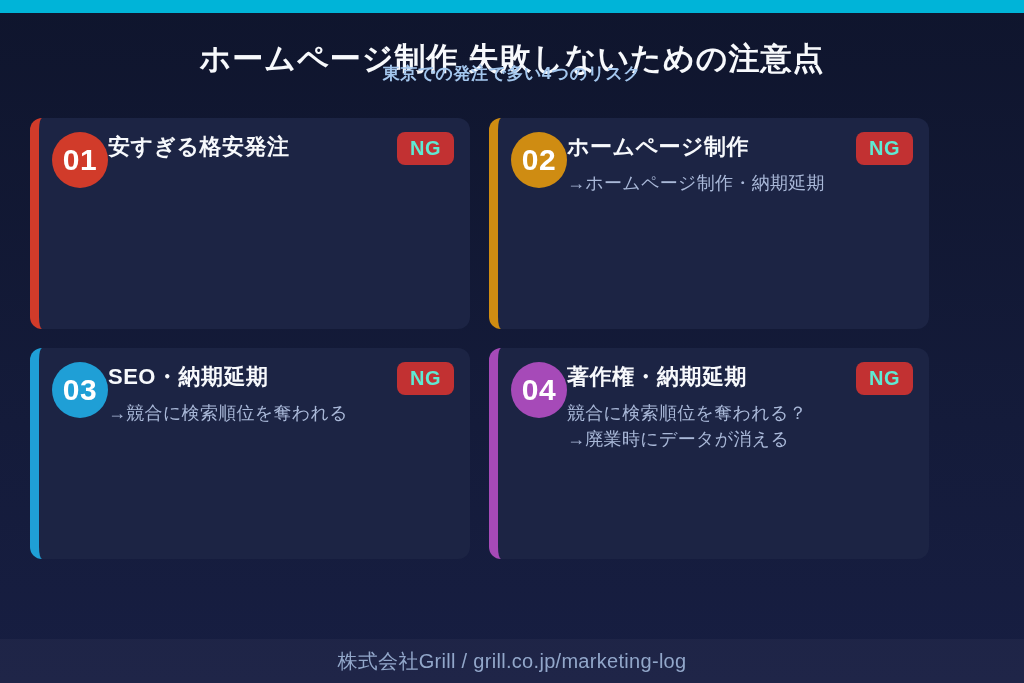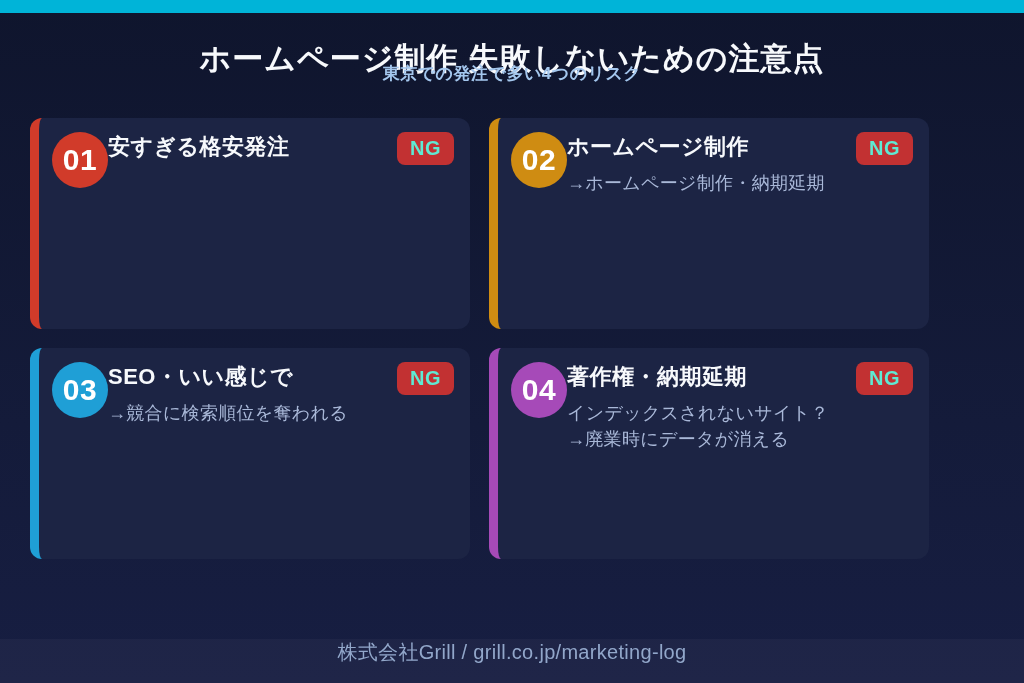--- a/index.html
+++ b/index.html
@@ -118,21 +118,21 @@
     letter-spacing: 0.5px;
   }
   .footer-band {
     position: absolute;
     bottom: 0;
     left: 0;
     width: 100%;
     height: 44px;
     background: rgba(255, 255, 255, 0.035);
     display: flex;
-    align-items: flex-start;
+    align-items: center;
     justify-content: center;
   }
   .footer-text {
     color: var(--footer-text, #92a7ca);
     font-size: 20px;
     letter-spacing: 0.3px;
   }
 </style>
 </head>
 <body>
@@ -166,36 +166,36 @@
           </div>
         </div>
         <div class="ng-badge">NG</div>
       </div>
     </div>
 
     <div class="card" style="--accent: #1f9fd6;">
       <div class="card-head">
         <div class="num-circle">03</div>
         <div class="card-text">
-          <div class="card-title">SEO・いい感じで</div>
+          <div class="card-title">SEO・納期延期</div>
           <div class="card-lines">
             <div>→競合に検索順位を奪われる</div>
           </div>
         </div>
         <div class="ng-badge">NG</div>
       </div>
     </div>
 
     <div class="card" style="--accent: #a64ab8;">
       <div class="card-head">
         <div class="num-circle">04</div>
         <div class="card-text">
           <div class="card-title">著作権・納期延期</div>
           <div class="card-lines">
-            <div>インデックスされないサイト？</div>
+            <div>競合に検索順位を奪われる？</div>
             <div>→廃業時にデータが消える</div>
           </div>
         </div>
         <div class="ng-badge">NG</div>
       </div>
     </div>
 
   </div>
 
   <div class="footer-band">

